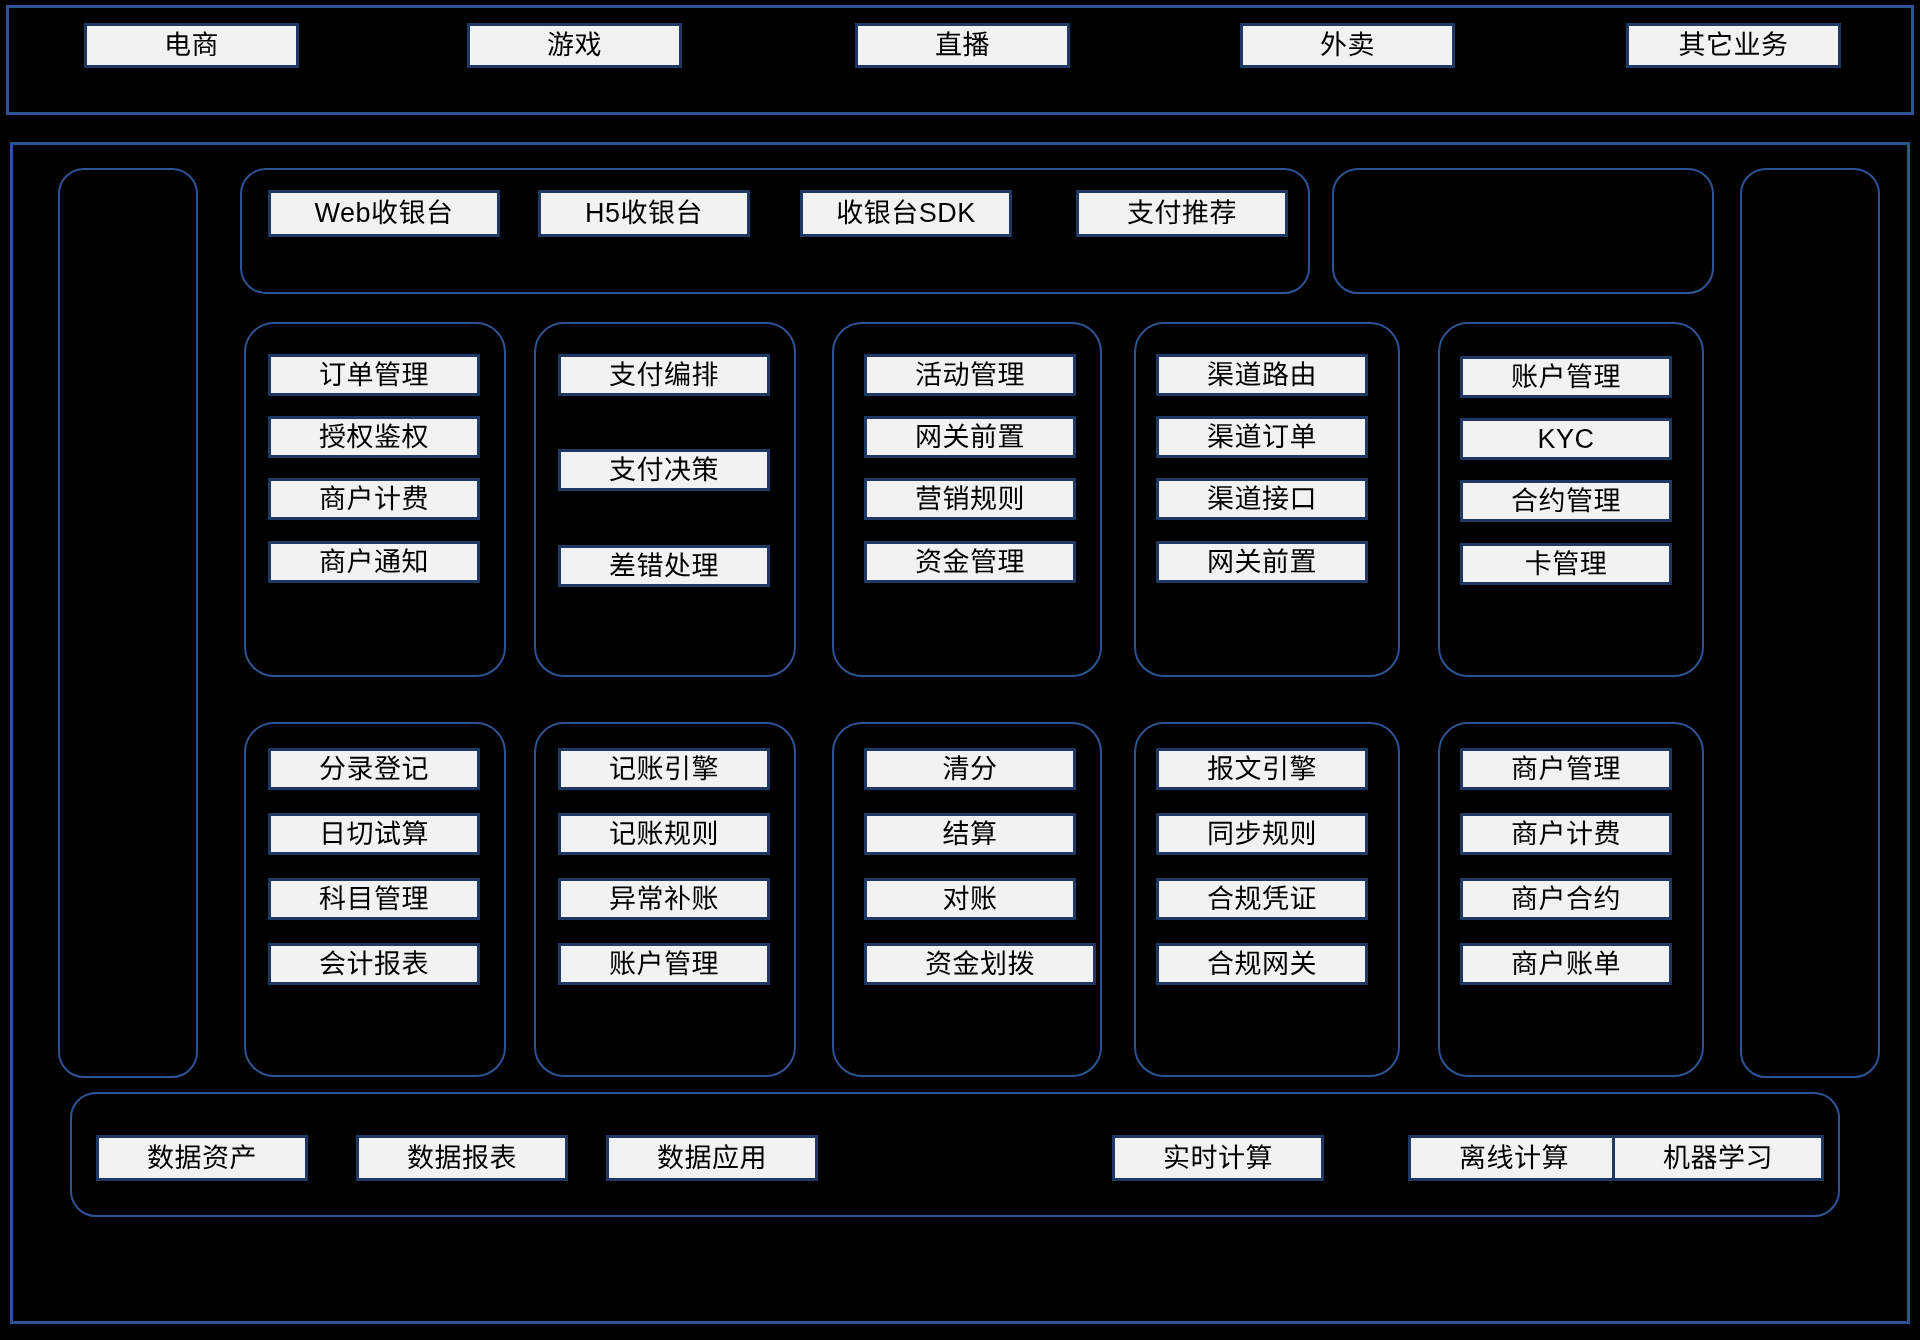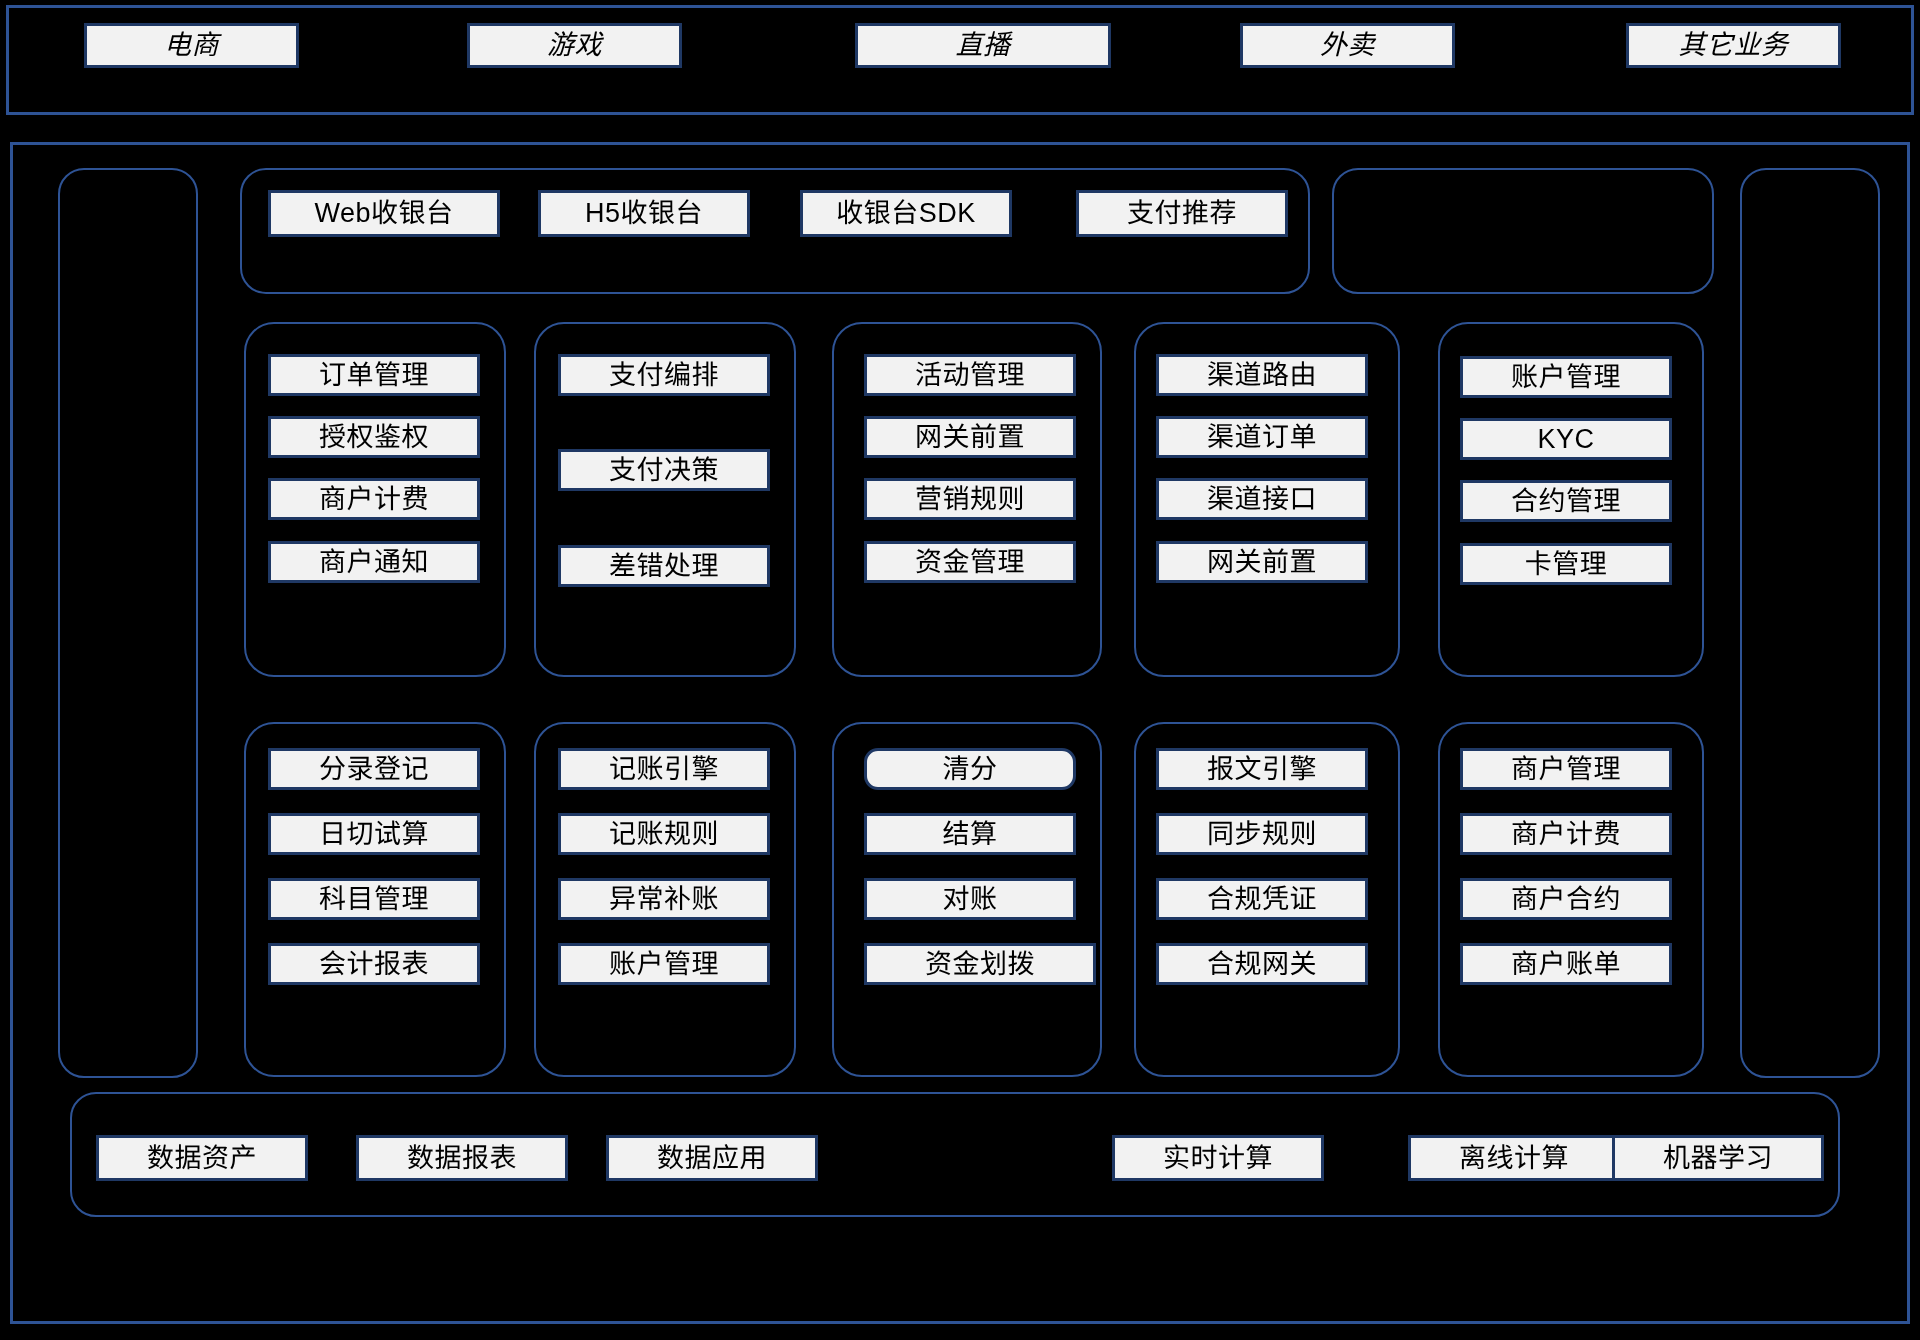--- a/index.html
+++ b/index.html
@@ -50,21 +50,20 @@
   
   #business-band {
     left: 6px;
     top: 5px;
     width: 1908px;
     height: 110px;
   }
   .biz-chip {
     top: 23px;
     height: 45px;
-    font-style: italic;
   }
 
   
   #platform-frame {
     left: 10px;
     top: 142px;
     width: 1900px;
     height: 1182px;
   }
 
@@ -91,21 +90,21 @@
   #data-panel { left: 70px; top: 1092px; width: 1770px; height: 125px; }
   .data-chip { top: 1135px; height: 46px; }
 </style>
 </head>
 <body>
 
 <div class="frame" id="business-band"></div>
 <div id="business-chips">
     <div class="chip biz-chip" style="left: 84px; width: 215px;">电商</div>
     <div class="chip biz-chip" style="left: 467px; width: 215px;">游戏</div>
-    <div class="chip biz-chip" style="left: 855px; width: 256px;">直播</div>
+    <div class="chip biz-chip" style="left: 855px; width: 215px;">直播</div>
     <div class="chip biz-chip" style="left: 1240px; width: 215px;">外卖</div>
     <div class="chip biz-chip" style="left: 1626px; width: 215px;">其它业务</div>
   </div>
 
 <div class="frame" id="platform-frame"></div>
 
 <div class="panel" id="left-rail"></div>
 <div class="panel" id="right-rail"></div>
 
 <div class="panel" id="cashier-panel"></div>
@@ -146,21 +145,21 @@
     <div class="chip svc-chip" style="left: 268px; width: 212px; top: 748px;">分录登记</div>
     <div class="chip svc-chip" style="left: 268px; width: 212px; top: 813px;">日切试算</div>
     <div class="chip svc-chip" style="left: 268px; width: 212px; top: 878px;">科目管理</div>
     <div class="chip svc-chip" style="left: 268px; width: 212px; top: 943px;">会计报表</div>
     <div class="group" style="left: 534px; top: 722px; width: 262px; height: 355px;"></div>
     <div class="chip svc-chip" style="left: 558px; width: 212px; top: 748px;">记账引擎</div>
     <div class="chip svc-chip" style="left: 558px; width: 212px; top: 813px;">记账规则</div>
     <div class="chip svc-chip" style="left: 558px; width: 212px; top: 878px;">异常补账</div>
     <div class="chip svc-chip" style="left: 558px; width: 212px; top: 943px;">账户管理</div>
     <div class="group" style="left: 832px; top: 722px; width: 270px; height: 355px;"></div>
-    <div class="chip svc-chip" style="left: 864px; width: 212px; top: 748px; border-radius: 14px;">清分</div>
+    <div class="chip svc-chip" style="left: 864px; width: 212px; top: 748px;">清分</div>
     <div class="chip svc-chip" style="left: 864px; width: 212px; top: 813px;">结算</div>
     <div class="chip svc-chip" style="left: 864px; width: 212px; top: 878px;">对账</div>
     <div class="chip svc-chip" style="left: 864px; width: 232px; top: 943px;">资金划拨</div>
     <div class="group" style="left: 1134px; top: 722px; width: 266px; height: 355px;"></div>
     <div class="chip svc-chip" style="left: 1156px; width: 212px; top: 748px;">报文引擎</div>
     <div class="chip svc-chip" style="left: 1156px; width: 212px; top: 813px;">同步规则</div>
     <div class="chip svc-chip" style="left: 1156px; width: 212px; top: 878px;">合规凭证</div>
     <div class="chip svc-chip" style="left: 1156px; width: 212px; top: 943px;">合规网关</div>
     <div class="group" style="left: 1438px; top: 722px; width: 266px; height: 355px;"></div>
     <div class="chip svc-chip" style="left: 1460px; width: 212px; top: 748px;">商户管理</div>

